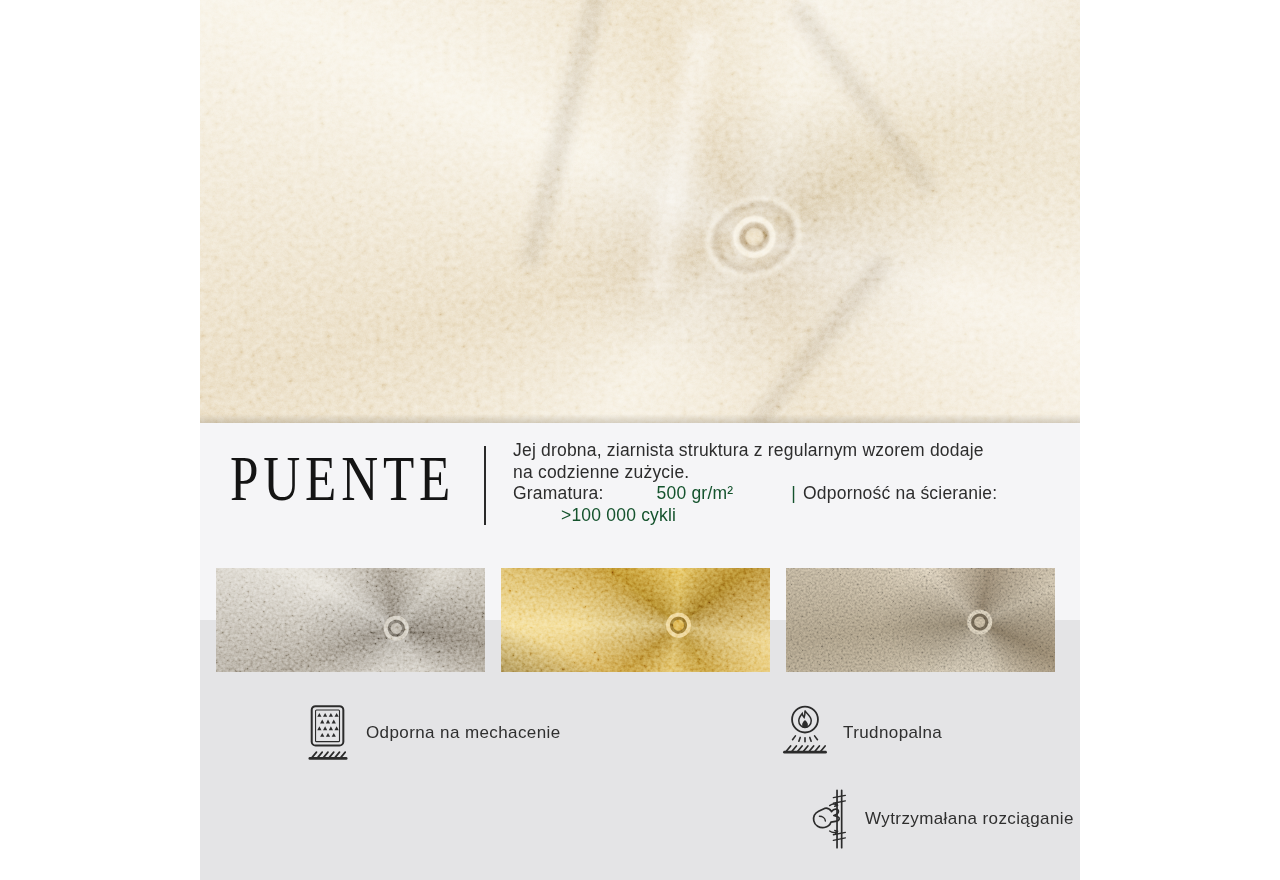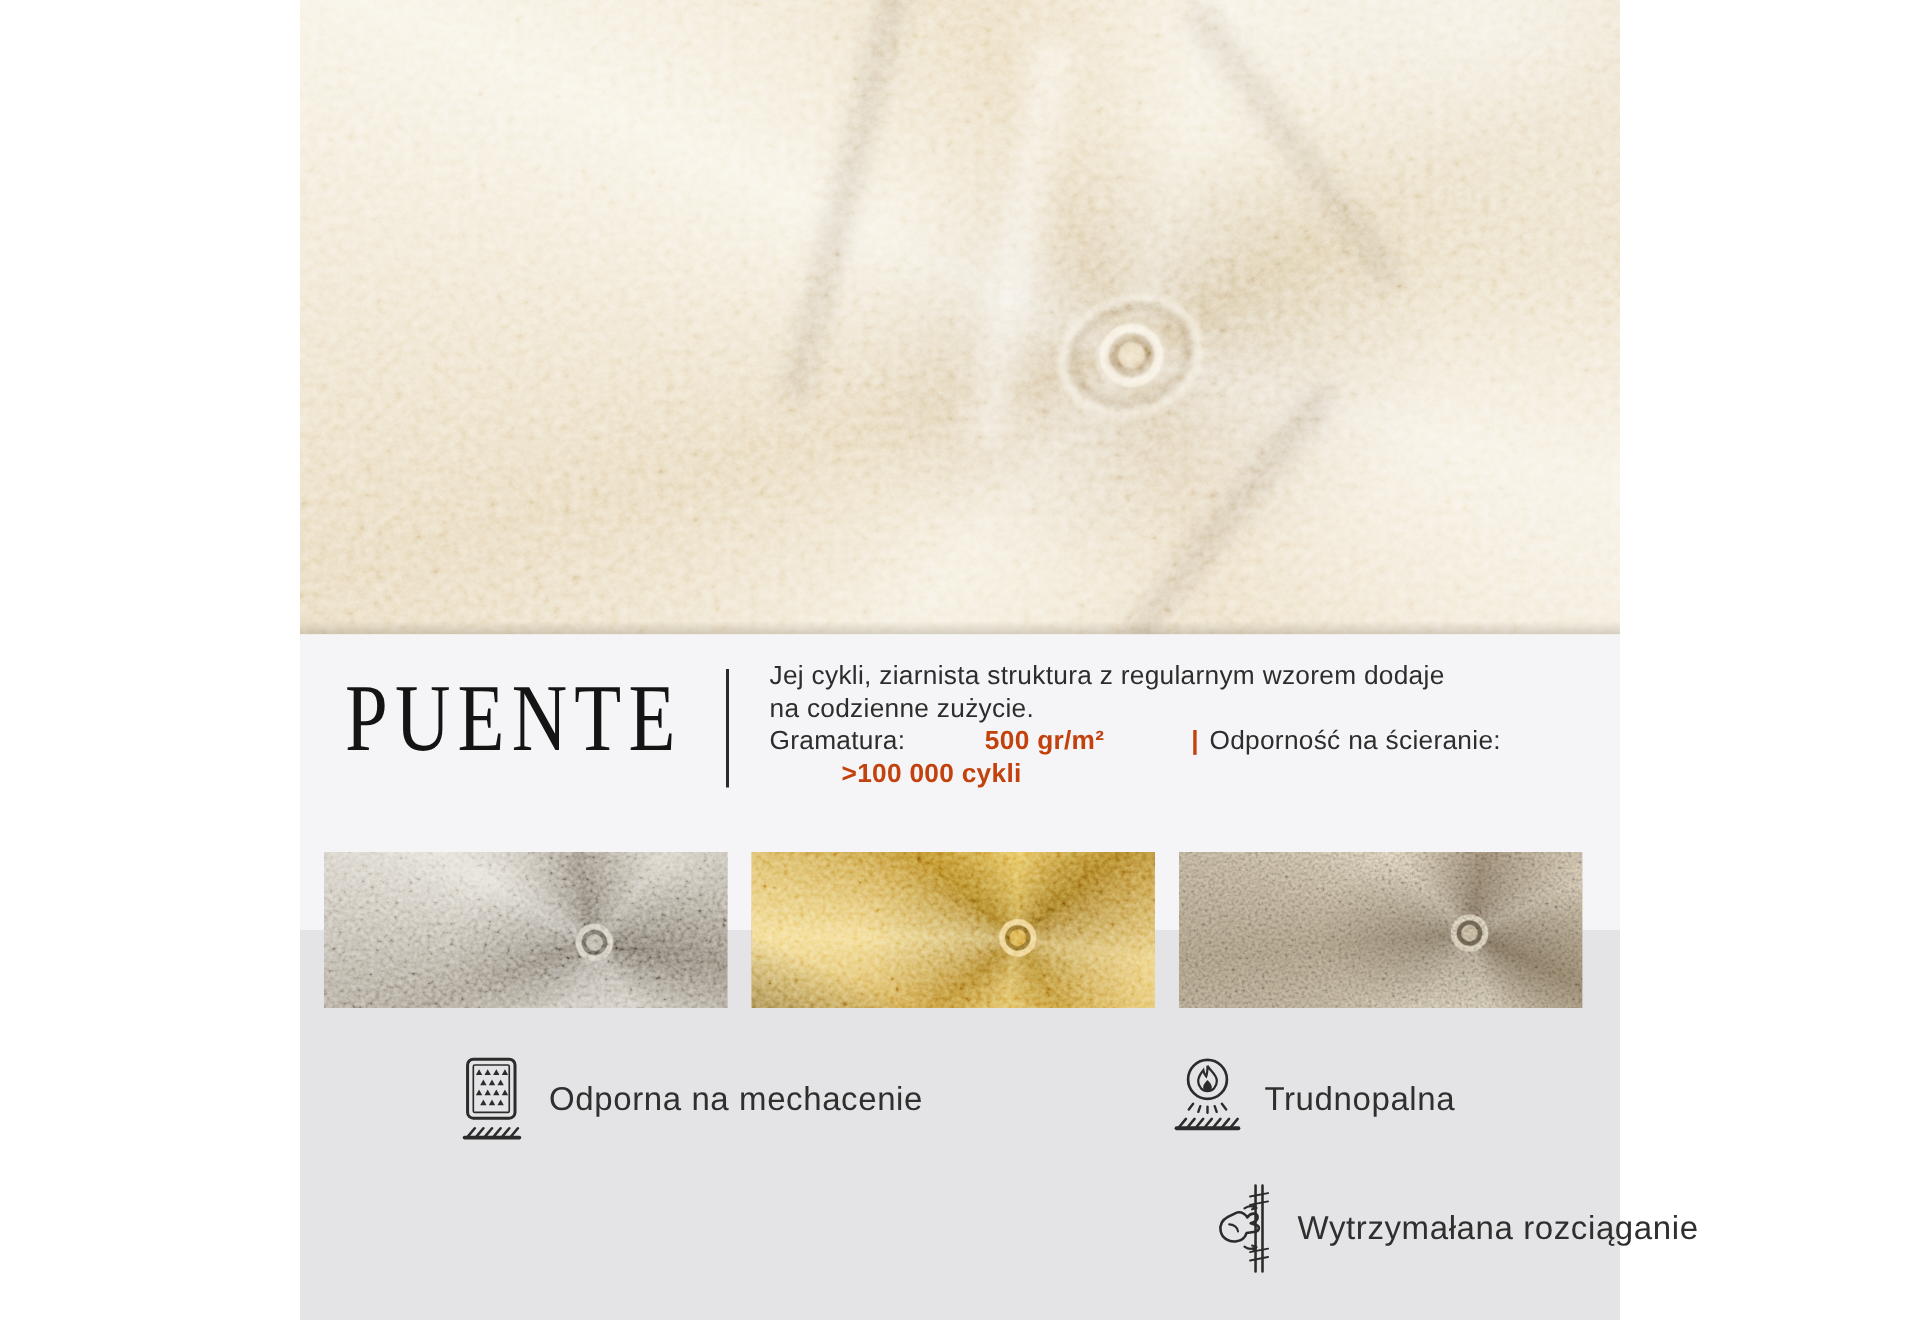--- a/index.html
+++ b/index.html
@@ -43,21 +43,21 @@
   
   .mid{position:absolute;left:200px;top:423px;width:880px;height:197px;background:#f5f5f7;}
   .title{
     position:absolute;left:30px;top:24px;margin:0;font-family:"Liberation Serif",serif;
     font-weight:400;font-size:64px;line-height:64px;letter-spacing:6px;color:#141414;
     transform:scaleX(.8);transform-origin:left center;white-space:nowrap;
   }
   .vdivider{position:absolute;left:284px;top:23px;width:2px;height:79px;background:#2a2a2a;}
   .desc{position:absolute;left:313px;top:17px;width:560px;font-size:17.5px;line-height:21.7px;
     letter-spacing:.2px;color:#2d2d2d;}
-  .desc b{font-weight:700;color:#c2410c;padding-left:48px;}
+  .desc b{font-weight:400;color:#14532d;padding-left:48px;}
   .spec-sep{margin:0 7px 0 10px;}
 
   
   .bottom{position:absolute;left:200px;top:620px;width:880px;height:260px;background:#e4e4e6;}
 
   
   .swatches{position:absolute;left:216px;top:568px;display:flex;gap:16px;z-index:3;}
   .swatch{position:relative;width:269px;height:104px;overflow:hidden;cursor:pointer;}
   .swatch .shade{position:absolute;inset:0;}
   .s1 .shade{background:
@@ -72,21 +72,21 @@
       conic-gradient(from 190deg at 66% 55%, #ecc865 0deg, #c1922c 40deg, #f2d98e 80deg, #b8891f 120deg, #eac558 170deg, #ab7d1c 220deg, #f0d383 270deg, #c79a30 320deg, #ecc865 360deg),
       linear-gradient(150deg, #e8c45c, #c59630);}
   .s3 .shade{background:
       radial-gradient(circle 16px at 72% 52%, #d3c6ae 0 5px, #7b6f5b 6px 8px, #e4dac6 9px 12px, rgba(0,0,0,0) 13px),
       radial-gradient(ellipse 155px 95px at 72% 52%, rgba(90,78,60,.33), rgba(90,78,60,0) 65%),
       conic-gradient(from 210deg at 72% 52%, #e2d8c4 0deg, #bdb098 55deg, #eadfcb 105deg, #b1a189 160deg, #dfd4bf 215deg, #aa9a80 265deg, #e6dcc8 315deg, #e2d8c4 360deg),
       linear-gradient(150deg, #e0d6c2, #c3b59c);}
 
   
   .feature{position:absolute;display:flex;align-items:center;gap:15px;z-index:4;}
-  .feature .label{font-size:22px;letter-spacing:.4px;color:#2f2f2f;}
+  .feature .label{font-size:17px;letter-spacing:.4px;color:#2f2f2f;}
   .fi{display:block;}
   .fi path,.fi rect,.fi circle,.fi line{vector-effect:non-scaling-stroke;}
 </style>
 </head>
 <body>
 
 <div class="canvas">
 
   <section class="hero">
     <div class="shade"></div>
@@ -121,21 +121,21 @@
         </filter>
       </defs>
       <rect width="880" height="423" filter="url(#fxGrain)"></rect>
     </svg>
   </section>
 
   <section class="mid">
     <h1 class="title">PUENTE</h1>
     <div class="vdivider"></div>
     <div class="desc">
-      <div>Jej cykli, ziarnista struktura z regularnym wzorem dodaje</div>
+      <div>Jej drobna, ziarnista struktura z regularnym wzorem dodaje</div>
       <div>na codzienne zużycie.</div>
       <div>
         <span>Gramatura:</span>
         <b>500 gr/m²</b><b class="spec-sep">|</b><span>Odporność na ścieranie:</span>
         <b>&gt;100 000 cykli</b>
       </div>
     </div>
   </section>
 
   <section class="bottom"></section>

